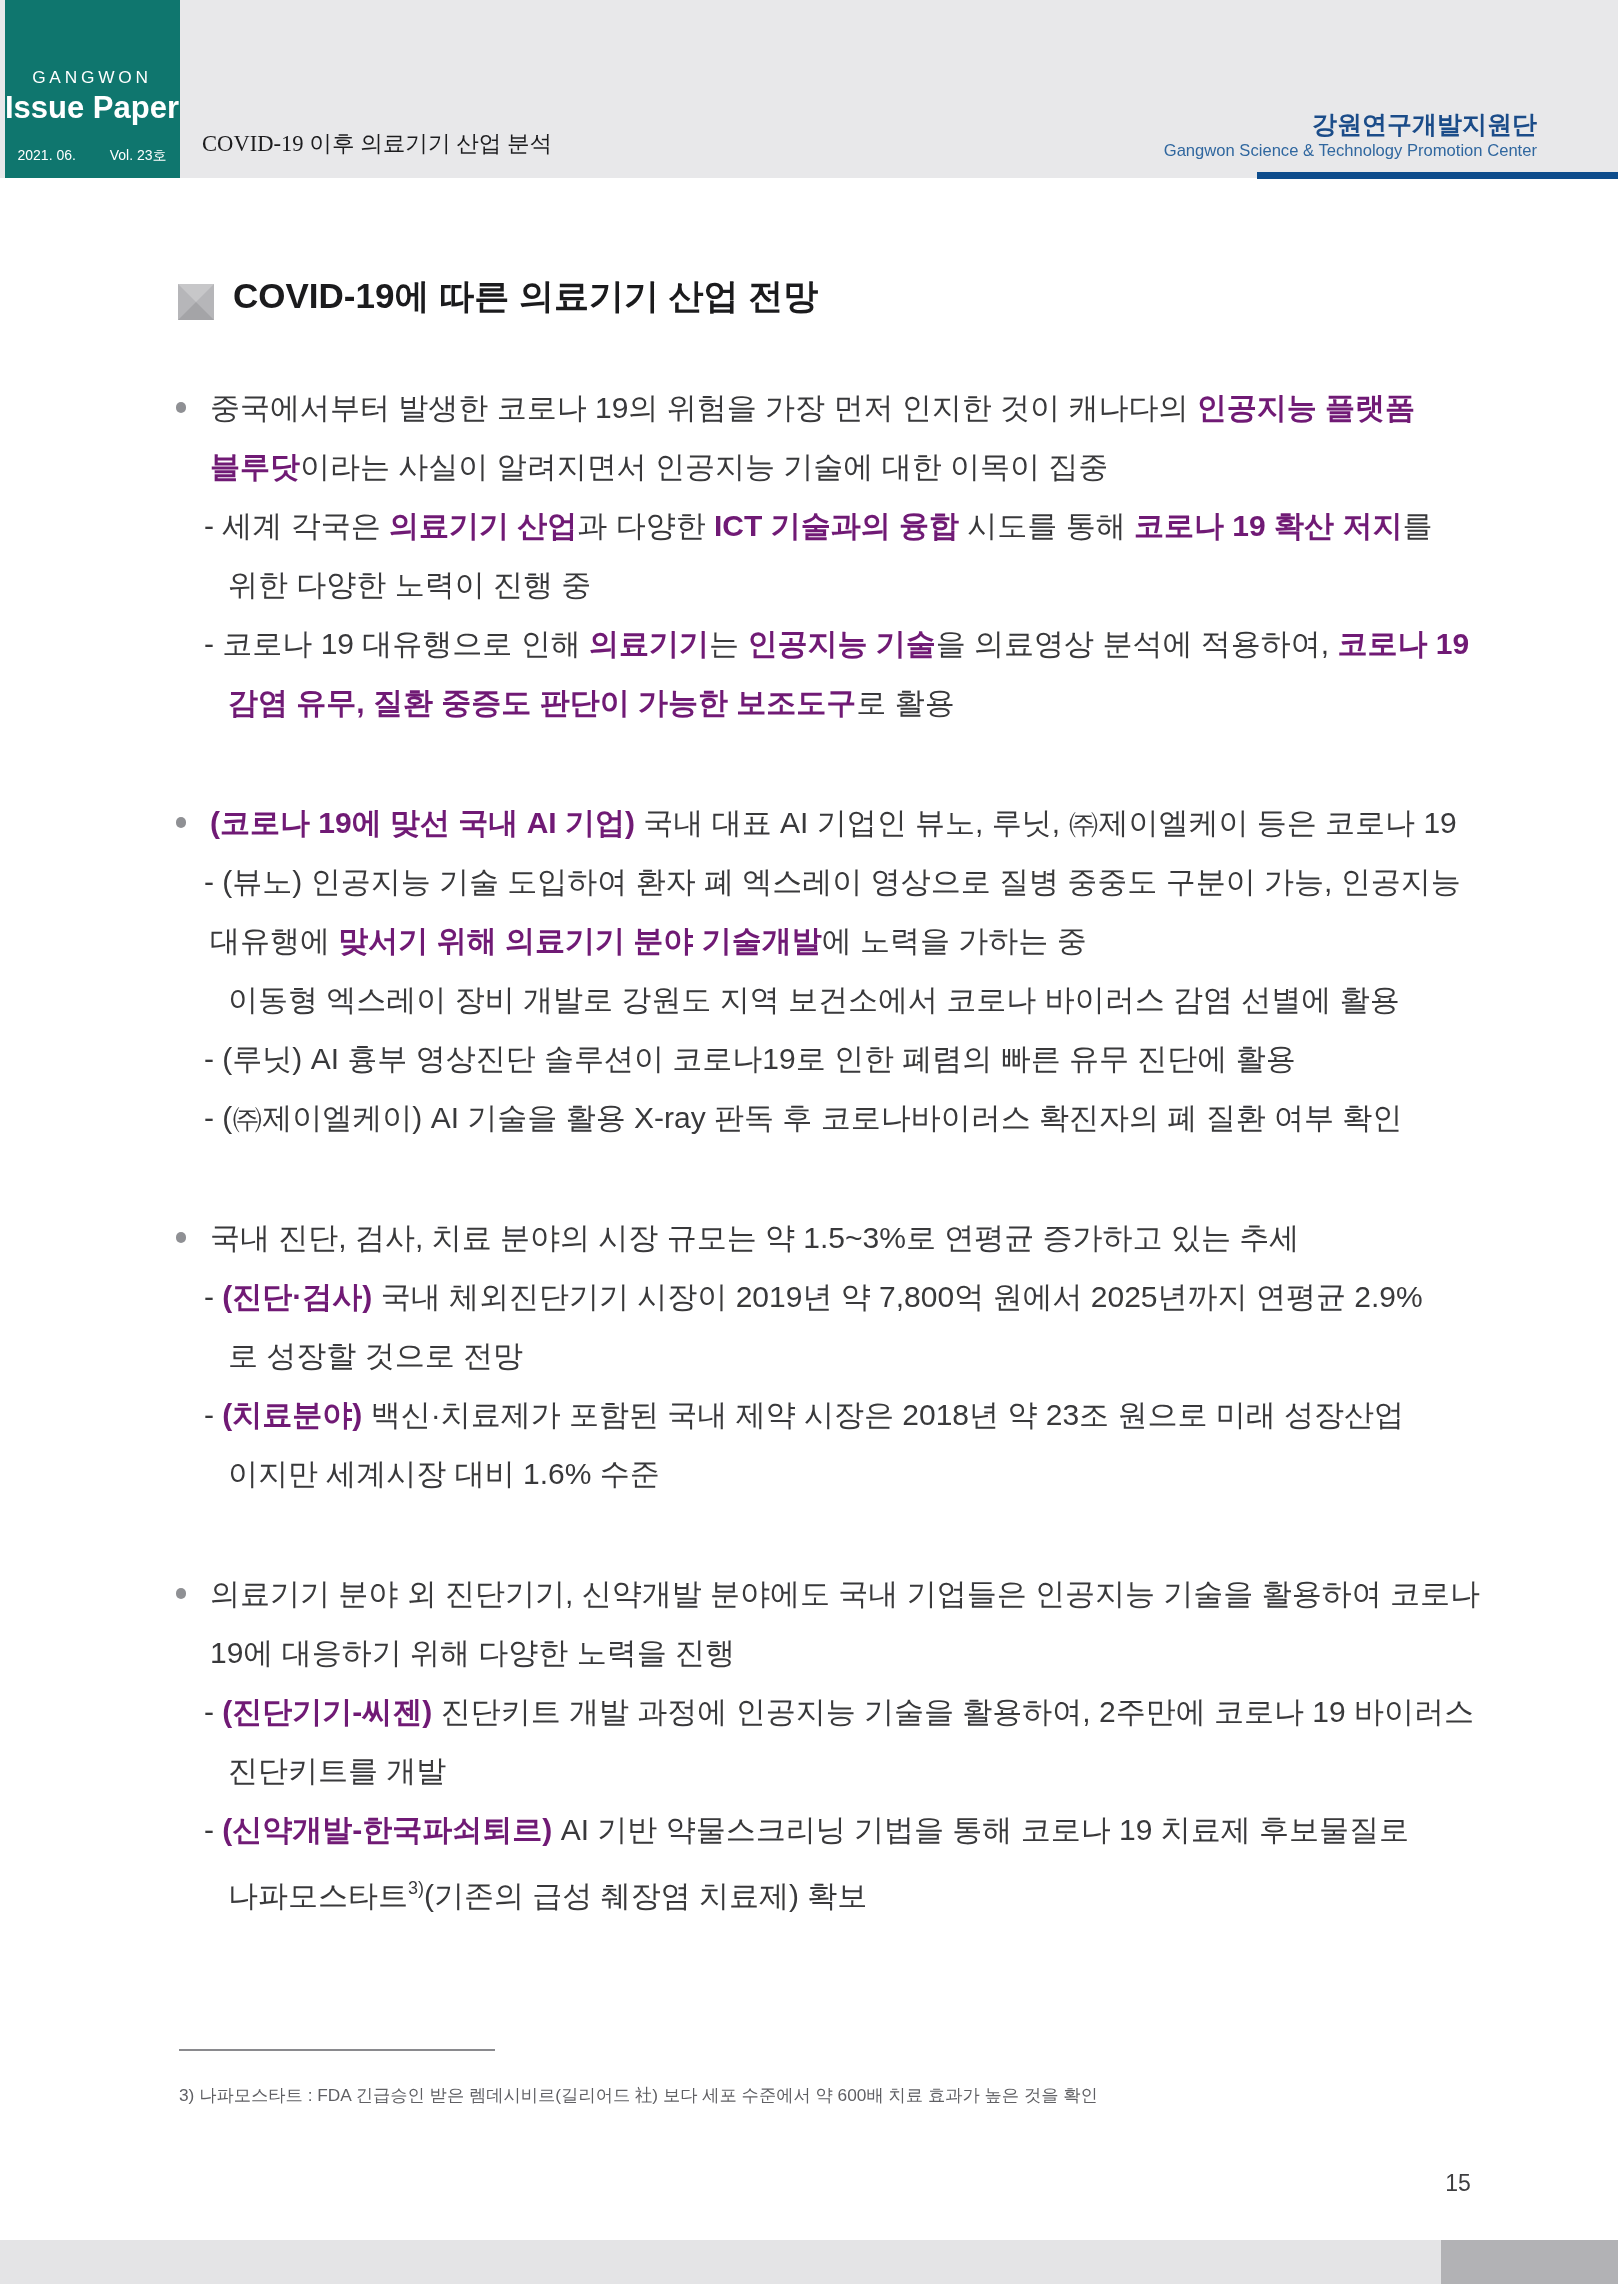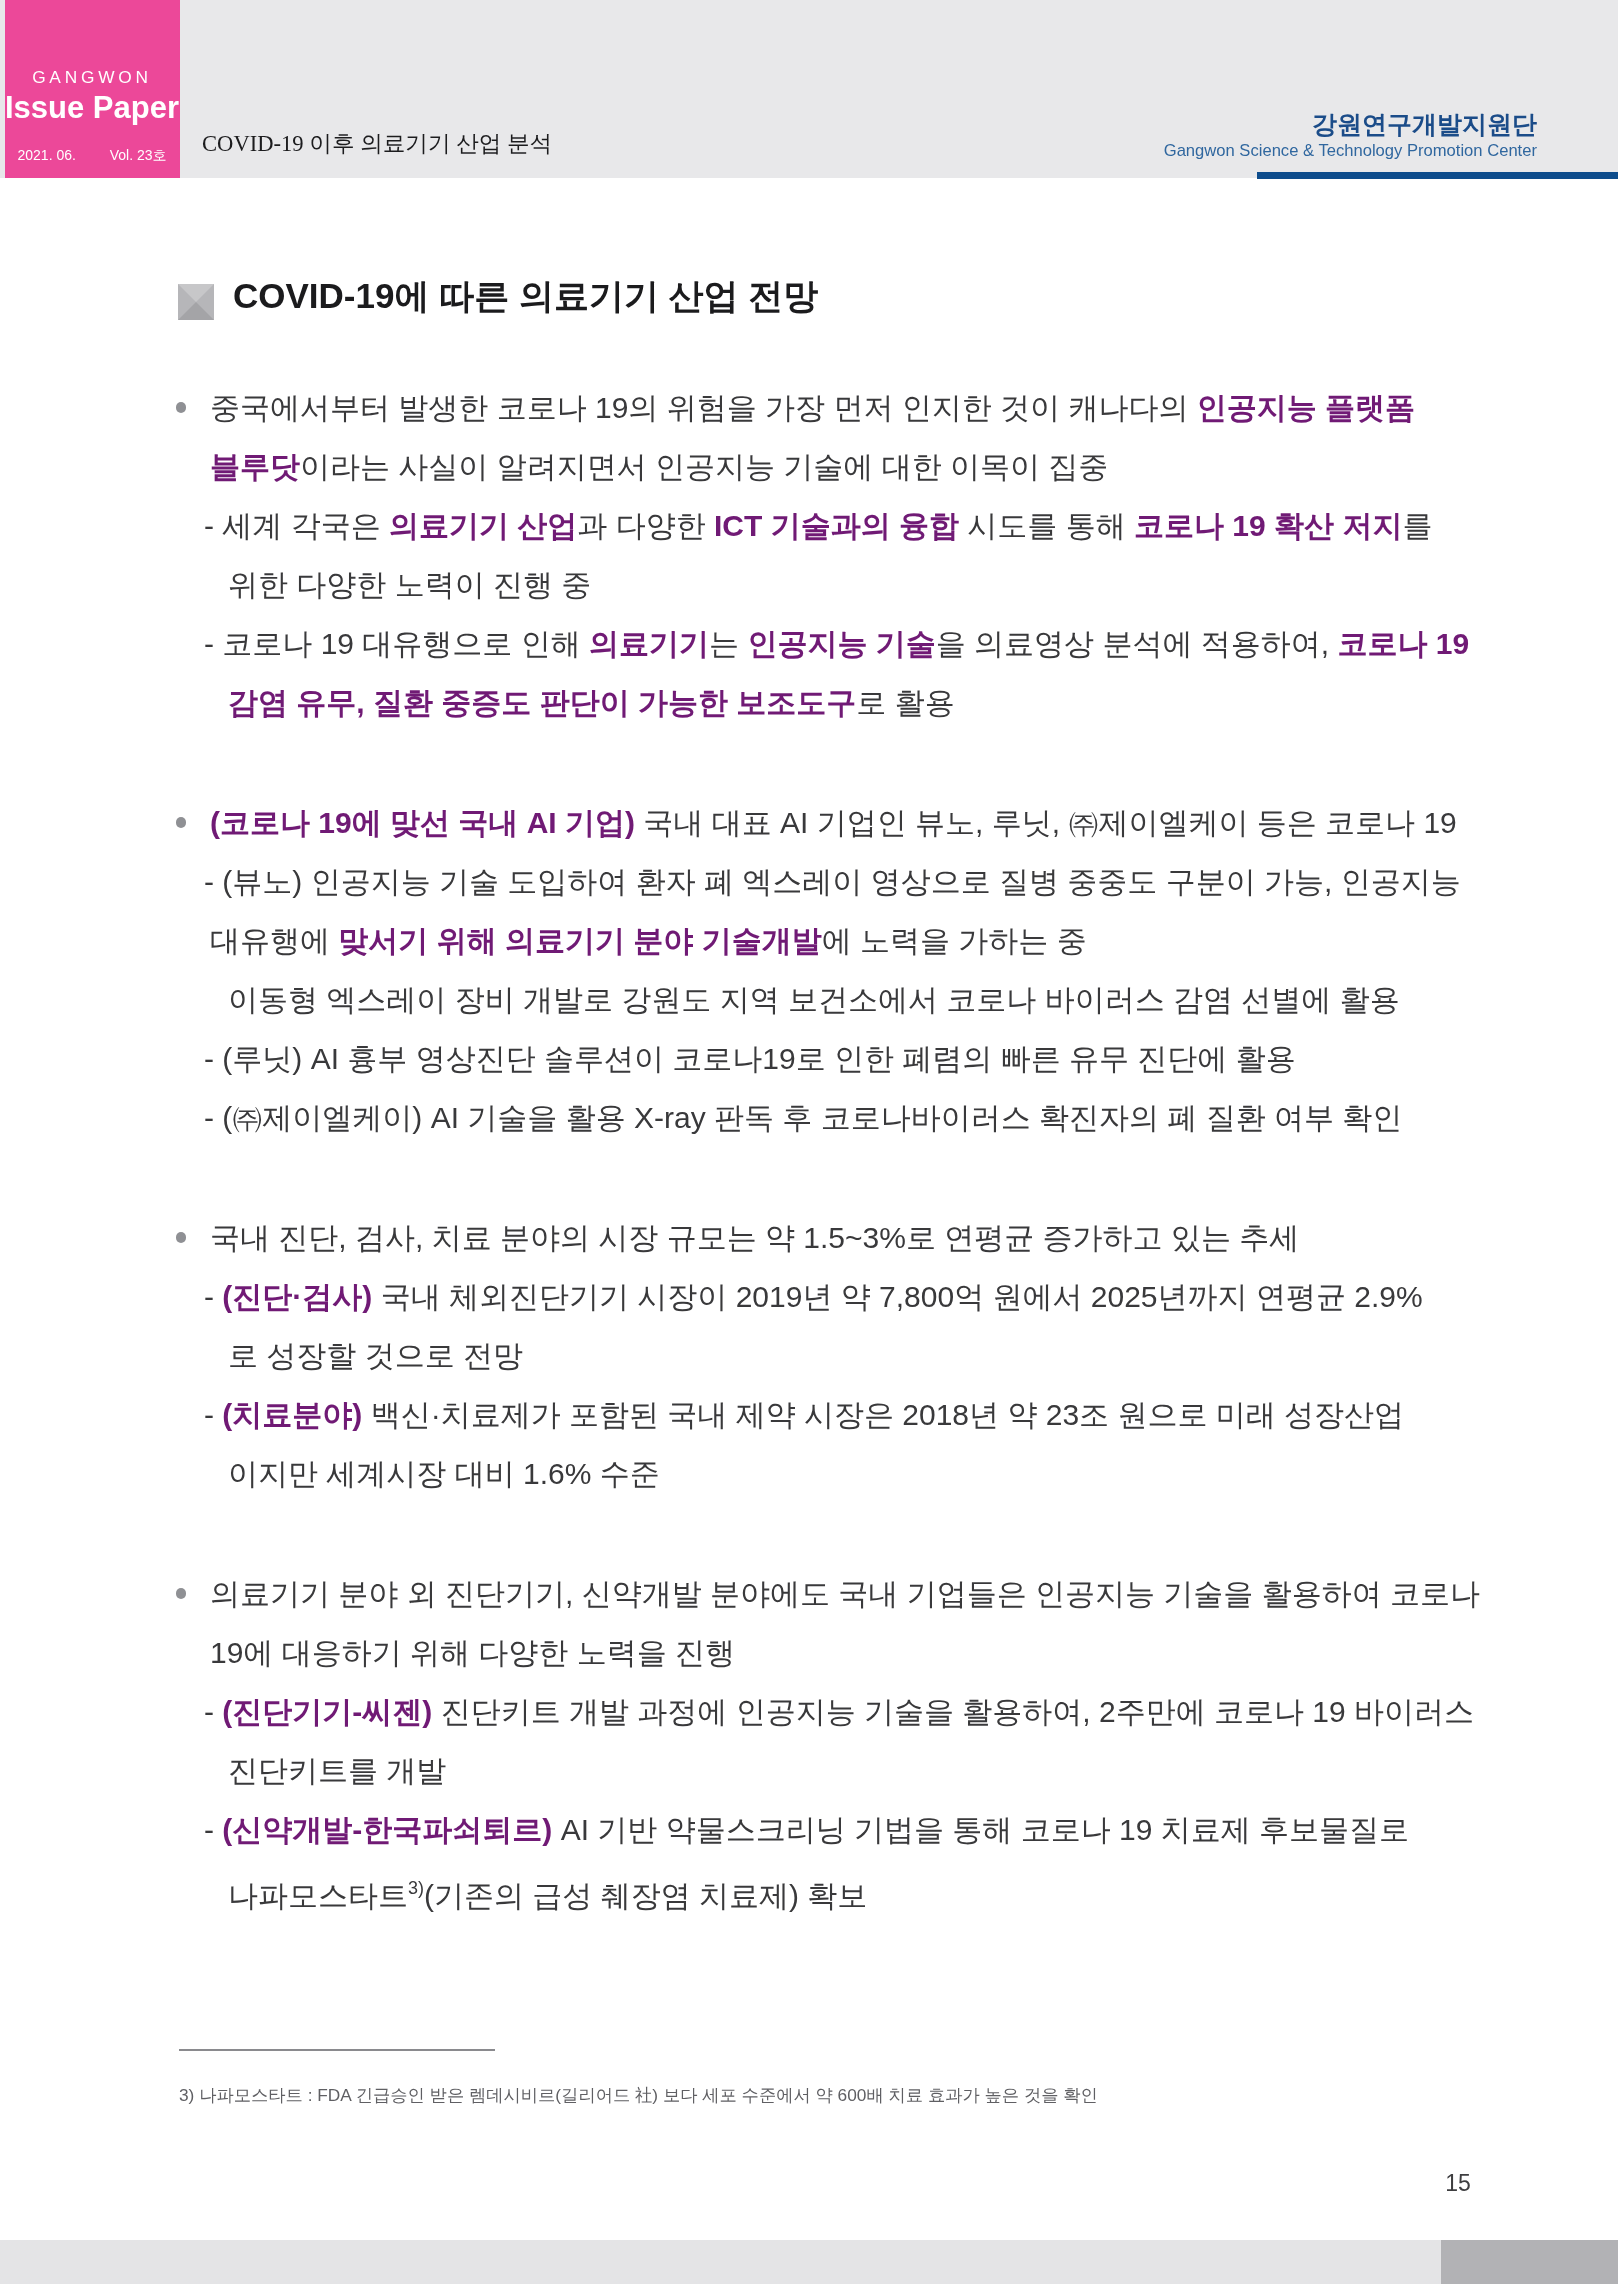--- a/index.html
+++ b/index.html
@@ -1,21 +1,21 @@
 <!DOCTYPE html>
 <html style="font-size:12px"><head>
 <meta charset="utf-8">
 <style>
   html,body{margin:0;padding:0;background:#fff;}
   .page{position:relative;width:1618px;height:2284px;background:#ffffff;overflow:hidden;
         font-family:"Liberation Sans",sans-serif;}
 
   
   .hdr{position:absolute;top:0;left:0;width:1618px;height:178px;background:#e8e8ea;}
-  .logo-box{position:absolute;left:4.5px;top:0;width:175px;height:178px;background:#ec4899;color:#ffffff;
+  .logo-box{position:absolute;left:4.5px;top:0;width:175px;height:178px;background:#0f766e;color:#ffffff;
             display:flex;flex-direction:column;justify-content:flex-end;align-items:center;
             padding-bottom:13.5px;box-sizing:border-box;}
   .logo-brand{font-size:17.3px;letter-spacing:3.8px;font-weight:400;}
   .logo-title{font-size:31px;font-weight:700;margin-top:1.5px;white-space:nowrap;}
   .logo-meta{display:flex;justify-content:space-between;width:149px;font-size:14px;margin-top:21px;}
   .doc-title{position:absolute;left:202px;top:128px;font-family:"Liberation Serif",serif;
              font-size:22.6px;color:#1c1c1e;white-space:nowrap;}
   .org{position:absolute;right:81px;top:108px;text-align:right;}
   .org-kr{font-size:25px;font-weight:700;color:#1b4c89;}
   .org-en{font-size:16.6px;color:#30679f;margin-top:0;}

